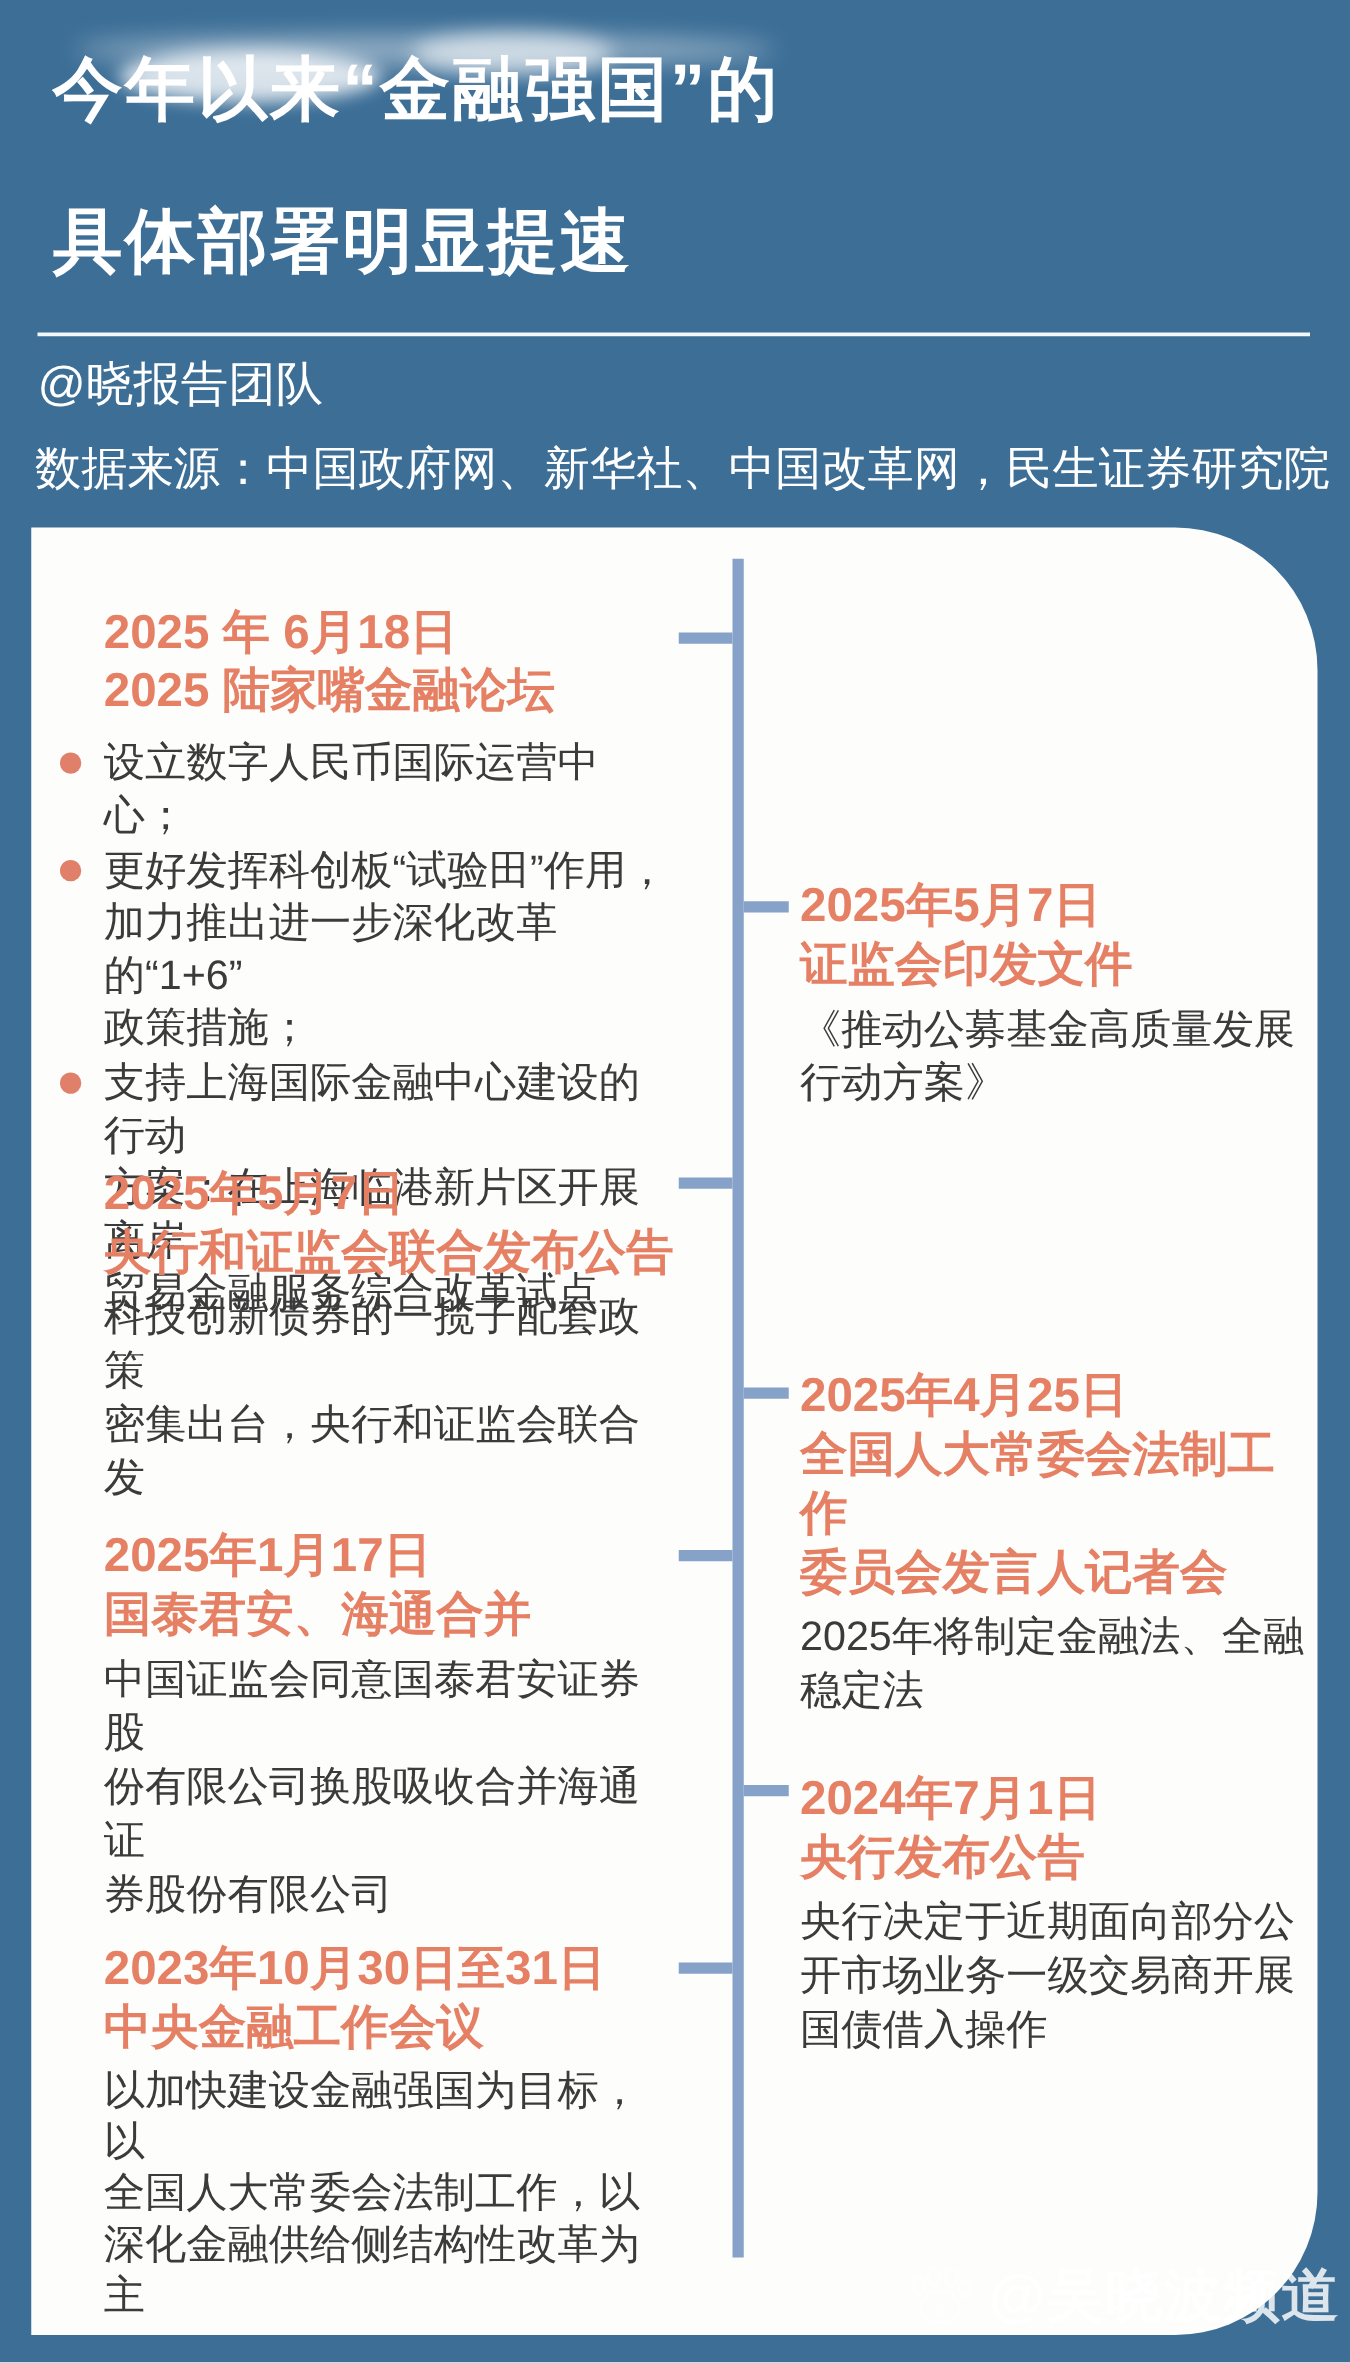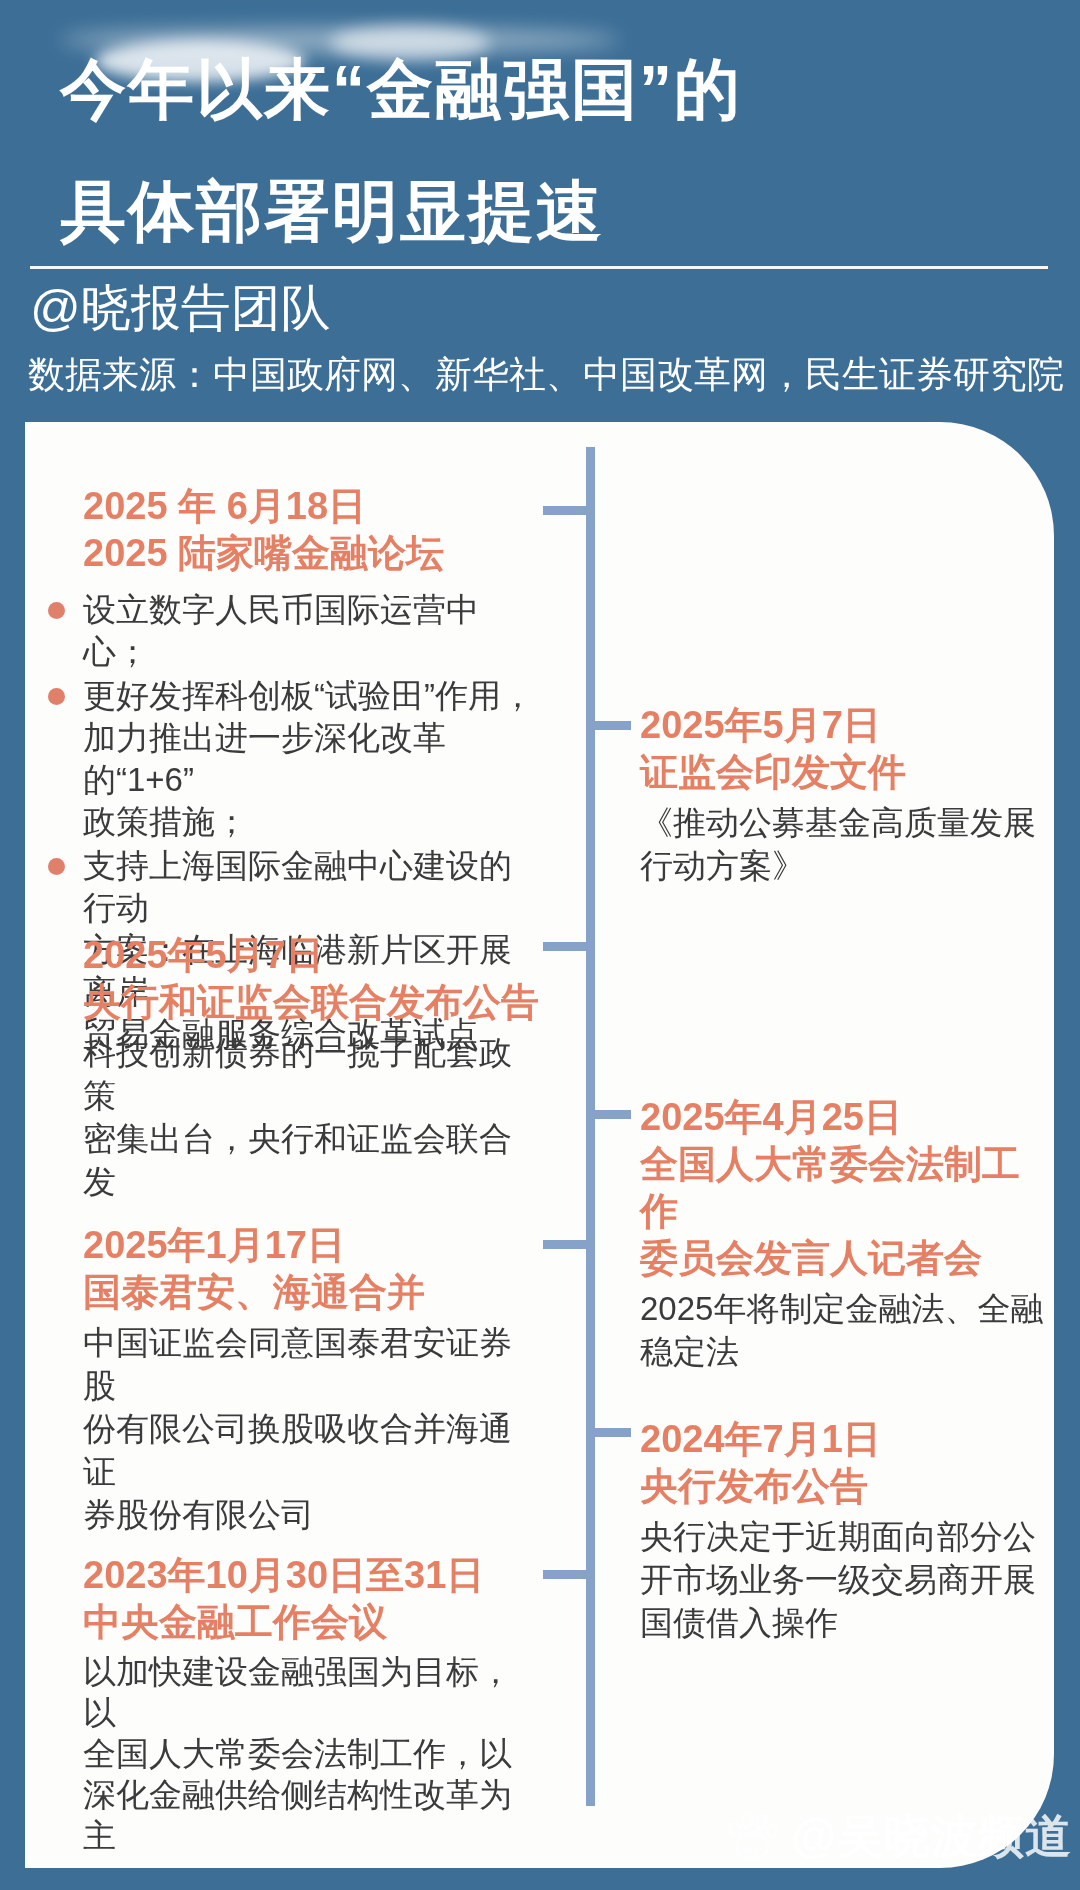--- a/index.html
+++ b/index.html
@@ -5,30 +5,30 @@
   html,body{margin:0;padding:0;}
   .poster{
     position:relative;
     width:1080px;height:1890px;
     background:var(--background,#3c6e96);
     overflow:hidden;
     font-family:"Liberation Sans","DejaVu Sans",sans-serif;
   }
   
   .title{
-    position:absolute;left:42px;top:10px;margin:18px;
-    color:#fff;font-size:66px;line-height:122px;font-weight:800;
+    position:absolute;left:42px;top:10px;margin:0;
+    color:#fff;font-size:56px;line-height:122px;font-weight:800;
     letter-spacing:2px;white-space:nowrap;
   }
   .smudge{position:absolute;background:#ffffff;border-radius:50%;pointer-events:none;}
   .s1{left:95px;top:40px;width:210px;height:42px;filter:blur(7px);opacity:.8;}
   .s2{left:330px;top:26px;width:160px;height:34px;filter:blur(8px);opacity:.6;}
   .s3{left:60px;top:28px;width:560px;height:24px;filter:blur(10px);opacity:.45;}
   .divider{position:absolute;left:30px;top:266px;width:1018px;height:3px;background:rgba(255,255,255,.95);}
-  .byline{position:absolute;left:30px;top:282px;color:#fff;font-size:50px;line-height:52px;font-weight:500;}
+  .byline{position:absolute;left:30px;top:282px;color:#fff;font-size:38px;line-height:52px;font-weight:500;}
   .source{position:absolute;left:28px;top:352px;color:#fff;font-size:37px;line-height:46px;font-weight:500;white-space:nowrap;}
   
   .card{
     position:absolute;left:25px;top:422px;width:1029px;height:1446px;
     background:var(--card,#fdfdfc);
     border-radius:0 114px 114px 0;
   }
   
   .vline{position:absolute;left:586px;top:447px;width:9px;height:1359px;background:var(--timeline,#87a2c9);}
   .tick{position:absolute;height:9px;background:var(--timeline,#87a2c9);}

